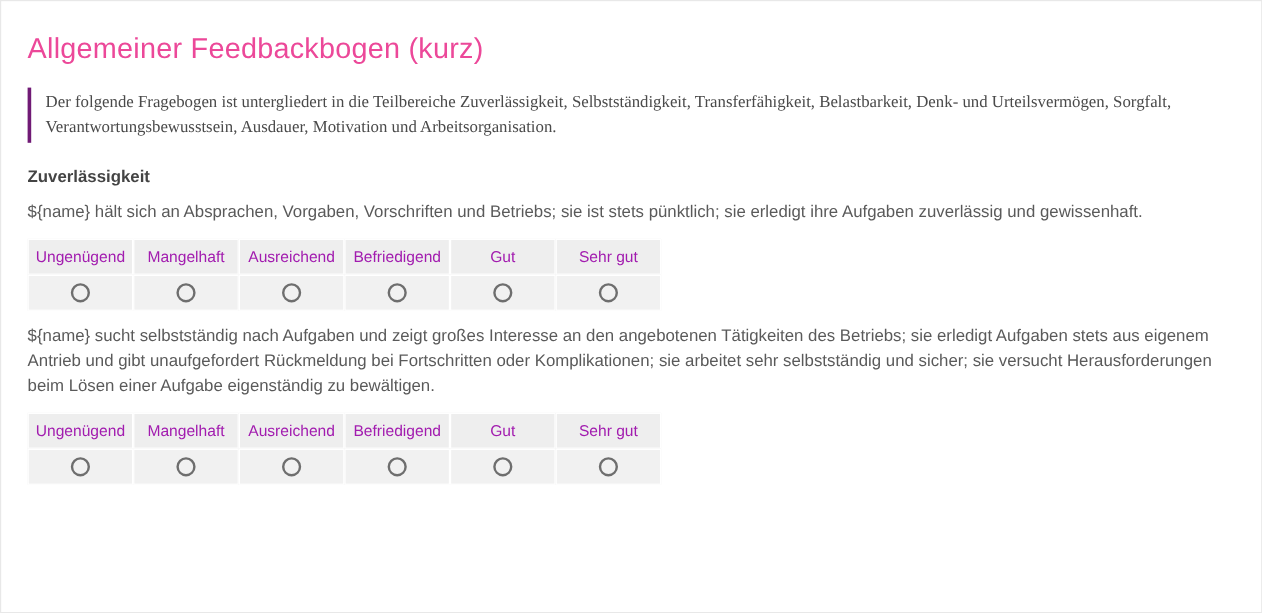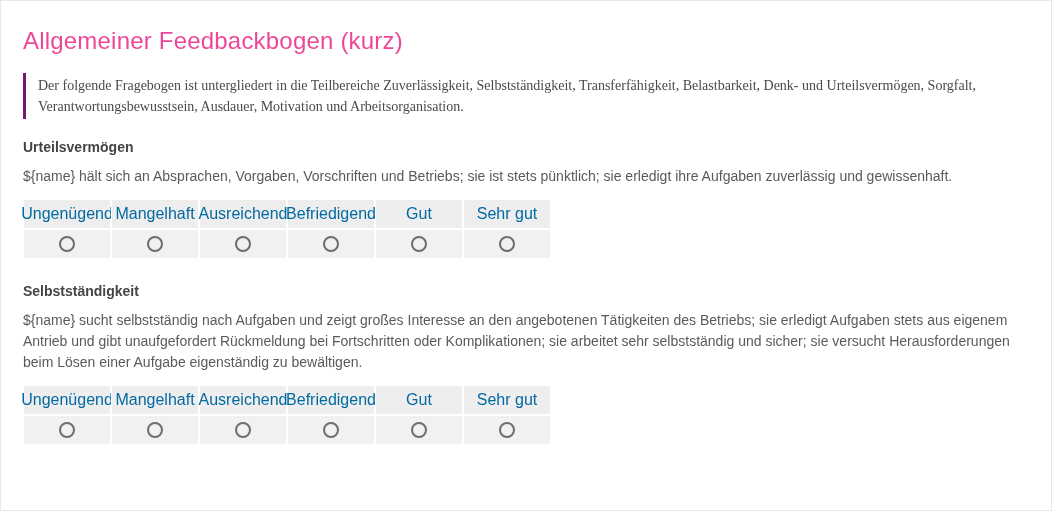--- a/index.html
+++ b/index.html
@@ -55,22 +55,22 @@
   .rating-row {
     display: flex;
   }
   .rating-cell {
     background: #f1f1f1;
     width: 88px;
     height: 30px;
     display: flex;
     align-items: center;
     justify-content: center;
-    font-size: 16px;
-    color: #0369a1;
+    font-size: 13px;
+    color: #a21caf;
     border: 1px solid #ffffff;
     box-sizing: border-box;
   }
   .rating-head .rating-cell {
     background: #eeeeee;
   }
   .radio-dot {
     width: 16px;
     height: 16px;
     border: 2px solid #6e6e6e;
@@ -82,21 +82,21 @@
 </head>
 <body>
 
 <div class="sheet">
 
   <h1 class="page-title">Allgemeiner Feedbackbogen (kurz)</h1>
 
   <div class="intro-quote">Der folgende Fragebogen ist untergliedert in die Teilbereiche Zuverlässigkeit, Selbstständigkeit, Transferfähigkeit, Belastbarkeit, Denk- und Urteilsvermögen, Sorgfalt, Verantwortungsbewusstsein, Ausdauer, Motivation und Arbeitsorganisation.</div>
 
   
-  <h3 class="section-heading">Urteilsvermögen</h3>
+  <h3 class="section-heading">Zuverlässigkeit</h3>
   <p class="section-desc">${name} hält sich an Absprachen, Vorgaben, Vorschriften und Betriebs; sie ist stets pünktlich; sie erledigt ihre Aufgaben zuverlässig und gewissenhaft.</p>
 
   <div class="rating-grid">
     <div class="rating-row rating-head">
       <div class="rating-cell">Ungenügend</div>
       <div class="rating-cell">Mangelhaft</div>
       <div class="rating-cell">Ausreichend</div>
       <div class="rating-cell">Befriedigend</div>
       <div class="rating-cell">Gut</div>
       <div class="rating-cell">Sehr gut</div>
@@ -117,21 +117,20 @@
       <div class="rating-cell">
           <span class="radio-dot"></span>
         </div>
       <div class="rating-cell">
           <span class="radio-dot"></span>
         </div>
     </div>
   </div>
 
   
-  <h3 class="section-heading">Selbstständigkeit</h3>
   <p class="section-desc">${name} sucht selbstständig nach Aufgaben und zeigt großes Interesse an den angebotenen Tätigkeiten des Betriebs; sie erledigt Aufgaben stets aus eigenem Antrieb und gibt unaufgefordert Rückmeldung bei Fortschritten oder Komplikationen; sie arbeitet sehr selbstständig und sicher; sie versucht Herausforderungen beim Lösen einer Aufgabe eigenständig zu bewältigen.</p>
 
   <div class="rating-grid">
     <div class="rating-row rating-head">
       <div class="rating-cell">Ungenügend</div>
       <div class="rating-cell">Mangelhaft</div>
       <div class="rating-cell">Ausreichend</div>
       <div class="rating-cell">Befriedigend</div>
       <div class="rating-cell">Gut</div>
       <div class="rating-cell">Sehr gut</div>

